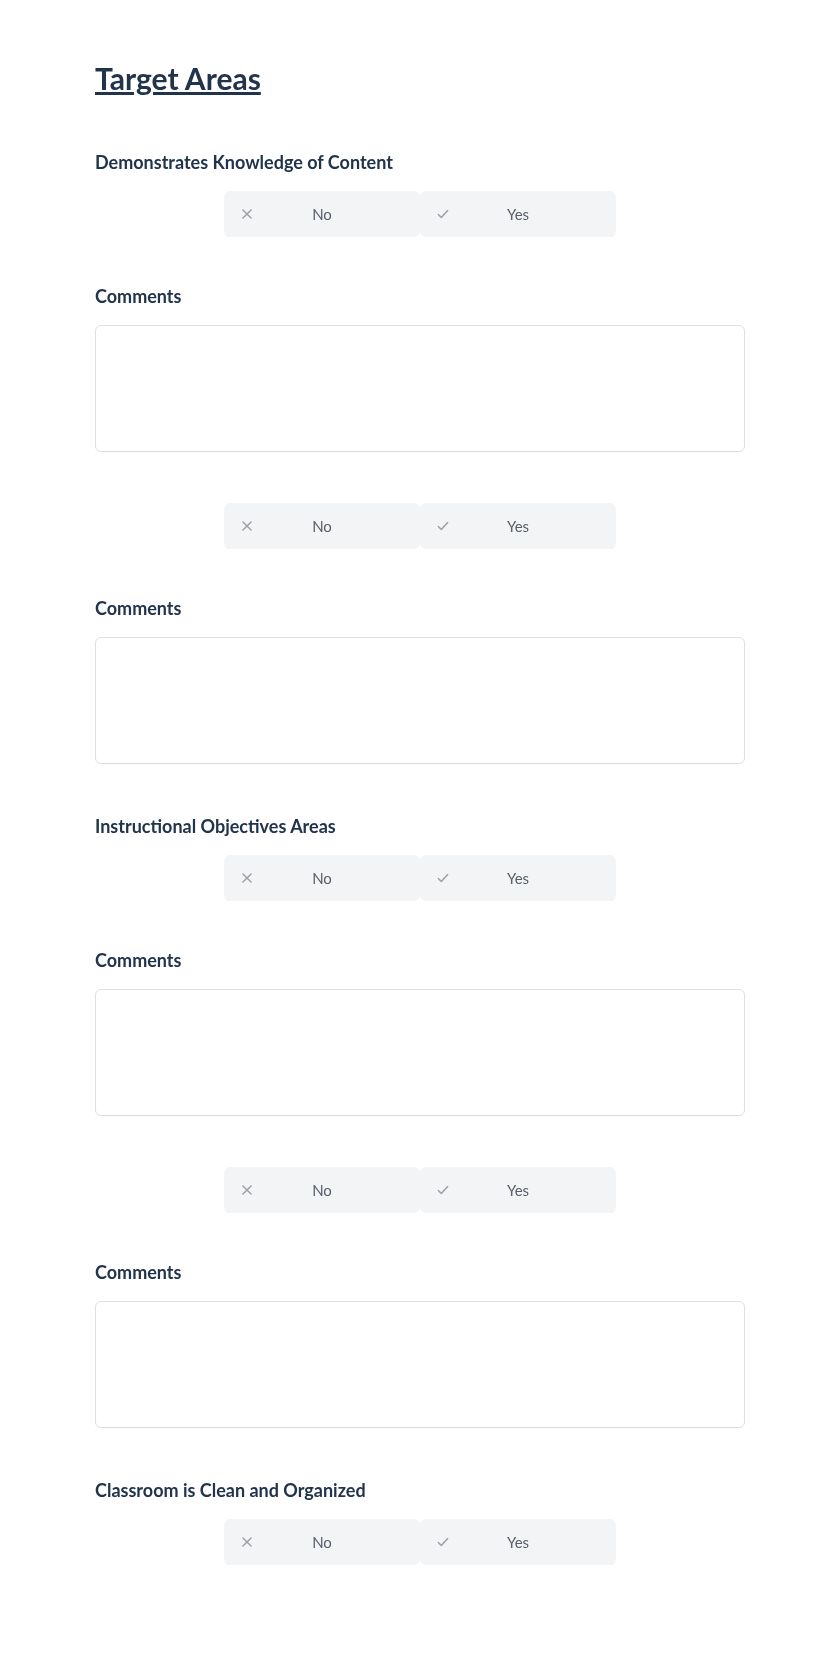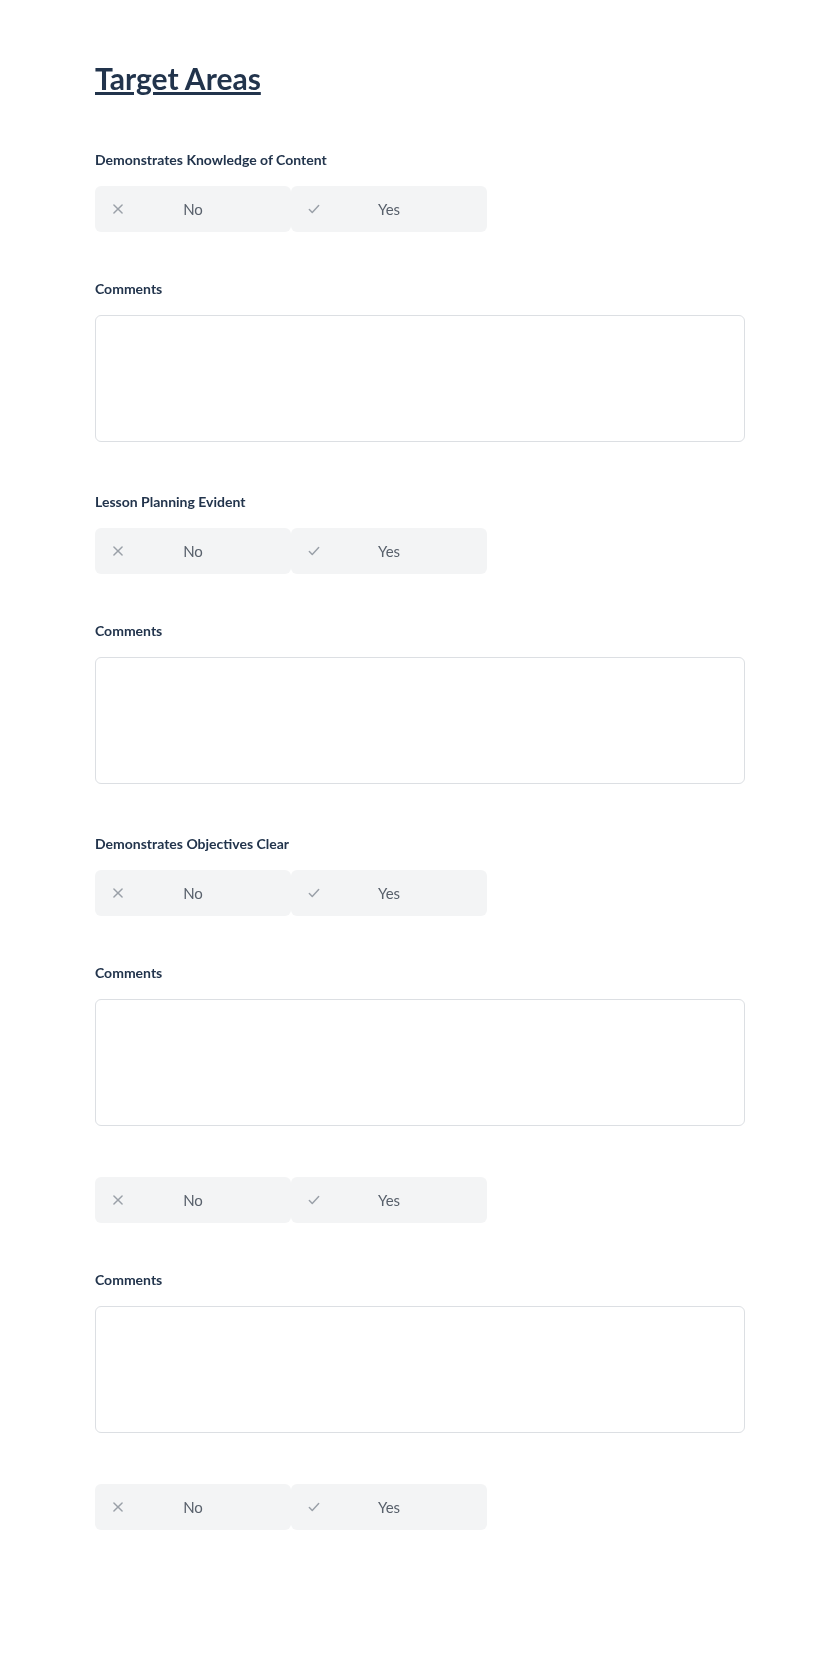--- a/index.html
+++ b/index.html
@@ -18,28 +18,29 @@
       font-size: 30px;
       font-weight: 700;
       color: #22344c;
       margin-bottom: 55px;
       text-decoration: underline;
     }
     .section {
       margin-bottom: 48px;
     }
     .section-heading {
-      font-size: 14px;
+      font-size: 18px;
       font-weight: 700;
       color: #22344c;
       margin-bottom: 18px;
     }
     .option-row {
       display: flex;
       gap: 0;
+      justify-content: center;
     }
     .option-btn {
       display: flex;
       align-items: center;
       background: #f3f4f5;
       border: none;
       border-radius: 6px;
       width: 196px;
       height: 46px;
       cursor: pointer;
@@ -102,88 +103,88 @@
             <svg viewBox="0 0 24 24" fill="none" stroke-width="2.5" stroke-linecap="round" stroke-linejoin="round">
               <polyline points="4,13 9,18 20,6"></polyline>
             </svg>
           </span>
           <span class="option-label">Yes</span>
         </button>
       </div>
     </div>
     <div class="section"><div class="section-heading">Comments</div><textarea class="comments-box" style=""></textarea></div>
     <div class="section">
-      <div class="section-heading">Lesson Planning Evident</div>
-      <div class="option-row">
-        <button class="option-btn">
-          <span class="option-icon">
-            <svg viewBox="0 0 24 24" fill="none" stroke-width="2.5" stroke-linecap="round">
-              <line x1="5" y1="5" x2="19" y2="19"></line>
-              <line x1="19" y1="5" x2="5" y2="19"></line>
-            </svg>
-          </span>
-          <span class="option-label">No</span>
-        </button>
-        <button class="option-btn">
-          <span class="option-icon">
-            <svg viewBox="0 0 24 24" fill="none" stroke-width="2.5" stroke-linecap="round" stroke-linejoin="round">
-              <polyline points="4,13 9,18 20,6"></polyline>
-            </svg>
-          </span>
-          <span class="option-label">Yes</span>
-        </button>
-      </div>
-    </div>
-    <div class="section"><div class="section-heading">Comments</div><textarea class="comments-box" style=""></textarea></div>
-    <div class="section">
-      <div class="section-heading">Demonstrates Objectives Clear</div>
-      <div class="option-row">
-        <button class="option-btn">
-          <span class="option-icon">
-            <svg viewBox="0 0 24 24" fill="none" stroke-width="2.5" stroke-linecap="round">
-              <line x1="5" y1="5" x2="19" y2="19"></line>
-              <line x1="19" y1="5" x2="5" y2="19"></line>
-            </svg>
-          </span>
-          <span class="option-label">No</span>
-        </button>
-        <button class="option-btn">
-          <span class="option-icon">
-            <svg viewBox="0 0 24 24" fill="none" stroke-width="2.5" stroke-linecap="round" stroke-linejoin="round">
-              <polyline points="4,13 9,18 20,6"></polyline>
-            </svg>
-          </span>
-          <span class="option-label">Yes</span>
-        </button>
-      </div>
-    </div>
-    <div class="section"><div class="section-heading">Comments</div><textarea class="comments-box" style=""></textarea></div>
-    <div class="section">
-      <div class="option-row">
-        <button class="option-btn">
-          <span class="option-icon">
-            <svg viewBox="0 0 24 24" fill="none" stroke-width="2.5" stroke-linecap="round">
-              <line x1="5" y1="5" x2="19" y2="19"></line>
-              <line x1="19" y1="5" x2="5" y2="19"></line>
-            </svg>
-          </span>
-          <span class="option-label">No</span>
-        </button>
-        <button class="option-btn">
-          <span class="option-icon">
-            <svg viewBox="0 0 24 24" fill="none" stroke-width="2.5" stroke-linecap="round" stroke-linejoin="round">
-              <polyline points="4,13 9,18 20,6"></polyline>
-            </svg>
-          </span>
-          <span class="option-label">Yes</span>
-        </button>
-      </div>
-    </div>
-    <div class="section"><div class="section-heading">Comments</div><textarea class="comments-box" style=""></textarea></div>
-    <div class="section">
+      <div class="option-row">
+        <button class="option-btn">
+          <span class="option-icon">
+            <svg viewBox="0 0 24 24" fill="none" stroke-width="2.5" stroke-linecap="round">
+              <line x1="5" y1="5" x2="19" y2="19"></line>
+              <line x1="19" y1="5" x2="5" y2="19"></line>
+            </svg>
+          </span>
+          <span class="option-label">No</span>
+        </button>
+        <button class="option-btn">
+          <span class="option-icon">
+            <svg viewBox="0 0 24 24" fill="none" stroke-width="2.5" stroke-linecap="round" stroke-linejoin="round">
+              <polyline points="4,13 9,18 20,6"></polyline>
+            </svg>
+          </span>
+          <span class="option-label">Yes</span>
+        </button>
+      </div>
+    </div>
+    <div class="section"><div class="section-heading">Comments</div><textarea class="comments-box" style=""></textarea></div>
+    <div class="section">
+      <div class="section-heading">Instructional Objectives Areas</div>
+      <div class="option-row">
+        <button class="option-btn">
+          <span class="option-icon">
+            <svg viewBox="0 0 24 24" fill="none" stroke-width="2.5" stroke-linecap="round">
+              <line x1="5" y1="5" x2="19" y2="19"></line>
+              <line x1="19" y1="5" x2="5" y2="19"></line>
+            </svg>
+          </span>
+          <span class="option-label">No</span>
+        </button>
+        <button class="option-btn">
+          <span class="option-icon">
+            <svg viewBox="0 0 24 24" fill="none" stroke-width="2.5" stroke-linecap="round" stroke-linejoin="round">
+              <polyline points="4,13 9,18 20,6"></polyline>
+            </svg>
+          </span>
+          <span class="option-label">Yes</span>
+        </button>
+      </div>
+    </div>
+    <div class="section"><div class="section-heading">Comments</div><textarea class="comments-box" style=""></textarea></div>
+    <div class="section">
+      <div class="option-row">
+        <button class="option-btn">
+          <span class="option-icon">
+            <svg viewBox="0 0 24 24" fill="none" stroke-width="2.5" stroke-linecap="round">
+              <line x1="5" y1="5" x2="19" y2="19"></line>
+              <line x1="19" y1="5" x2="5" y2="19"></line>
+            </svg>
+          </span>
+          <span class="option-label">No</span>
+        </button>
+        <button class="option-btn">
+          <span class="option-icon">
+            <svg viewBox="0 0 24 24" fill="none" stroke-width="2.5" stroke-linecap="round" stroke-linejoin="round">
+              <polyline points="4,13 9,18 20,6"></polyline>
+            </svg>
+          </span>
+          <span class="option-label">Yes</span>
+        </button>
+      </div>
+    </div>
+    <div class="section"><div class="section-heading">Comments</div><textarea class="comments-box" style=""></textarea></div>
+    <div class="section">
+      <div class="section-heading">Classroom is Clean and Organized</div>
       <div class="option-row">
         <button class="option-btn">
           <span class="option-icon">
             <svg viewBox="0 0 24 24" fill="none" stroke-width="2.5" stroke-linecap="round">
               <line x1="5" y1="5" x2="19" y2="19"></line>
               <line x1="19" y1="5" x2="5" y2="19"></line>
             </svg>
           </span>
           <span class="option-label">No</span>
         </button>

